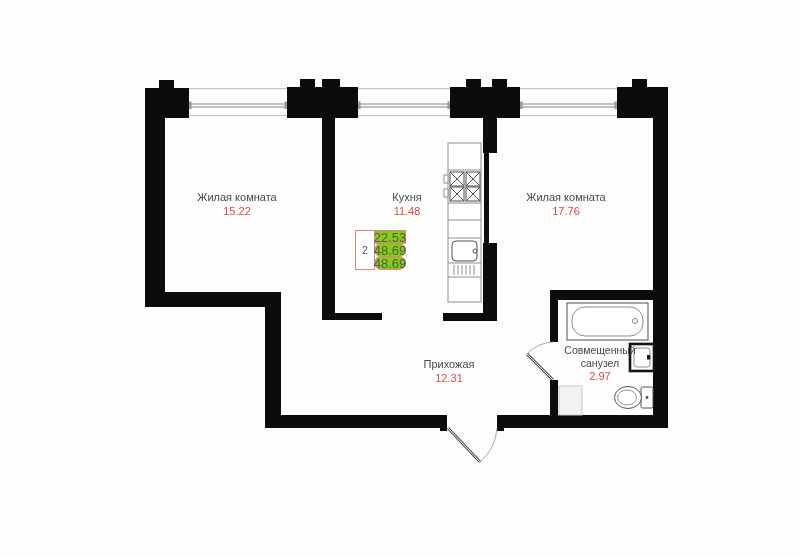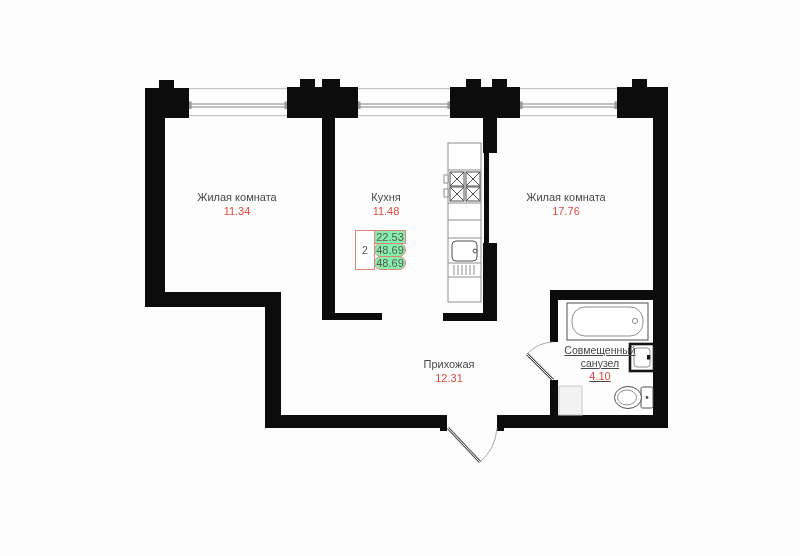--- a/index.html
+++ b/index.html
@@ -22,30 +22,30 @@
   .fx{fill:#ffffff;stroke:#8f8f8f;stroke-width:1;}
   .fxd{fill:none;stroke:#8f8f8f;stroke-width:1;}
   .fxdark{fill:#ffffff;stroke:#4f4f4f;stroke-width:1;}
   .arc{fill:none;stroke:#a8a8a8;stroke-width:1;}
   .leaf{stroke:#4a4a4a;stroke-width:2.6;fill:none;}
   .leaf-inner{stroke:#ffffff;stroke-width:1;fill:none;}
   .room-label{position:absolute;transform:translateX(-50%);text-align:center;color:var(--label-text);}
   .room-name{font-size:11px;line-height:13px;}
   .room-name.small{font-size:10.5px;line-height:12.5px;}
   .room-area{font-size:11px;line-height:13px;margin-top:1px;color:var(--accent-red);}
-  .narrow{width:100px;text-decoration:underline;}
+  .narrow{width:100px;}
   .stamp{position:absolute;left:355px;top:230px;display:flex;color:var(--stamp-text);}
   .stamp-left{
     width:18px;border:1px solid var(--stamp-border);background:#fff;
     display:flex;align-items:center;justify-content:center;font-size:10.5px;
   }
   .stamp-col{display:flex;flex-direction:column;margin-left:-1px;}
   .stamp-cell{
-    width:30px;height:12px;border:1px solid var(--stamp-border);background:#86efac;
-    display:flex;align-items:center;justify-content:center;font-size:11px;
+    width:30px;height:12px;border:1px solid var(--stamp-border);background:#84cc16;
+    display:flex;align-items:center;justify-content:center;font-size:13px;
   }
   .stamp-cell + .stamp-cell{margin-top:-1px;border-radius:7px;}
 </style>
 </head>
 <body>
 
 <div class="plan">
 
   <svg width="800" height="556" viewBox="0 0 800 556">
 
@@ -175,41 +175,41 @@
 
     <g>
       <path class="arc" d="M497,428 A49,49 0 0 1 480,462"></path>
       <line class="leaf" x1="448" y1="428" x2="480" y2="462"></line>
       <line class="leaf-inner" x1="448" y1="428" x2="480" y2="462"></line>
     </g>
   </svg>
 
   <div class="room-label" style="left:237px;top:191px">
     <div class="room-name">Жилая комната</div>
-    <div class="room-area">11.34</div>
-  </div>
-
-  <div class="room-label" style="left:386px;top:191px">
+    <div class="room-area">15.22</div>
+  </div>
+
+  <div class="room-label" style="left:407px;top:191px">
     <div class="room-name">Кухня</div>
     <div class="room-area">11.48</div>
   </div>
 
   <div class="room-label" style="left:566px;top:191px">
     <div class="room-name">Жилая комната</div>
     <div class="room-area">17.76</div>
   </div>
 
   <div class="room-label" style="left:449px;top:358px">
     <div class="room-name">Прихожая</div>
     <div class="room-area">12.31</div>
   </div>
 
   <div class="room-label narrow" style="left:600px;top:344px">
     <div class="room-name small">Совмещенный санузел</div>
-    <div class="room-area">4.10</div>
+    <div class="room-area">2.97</div>
   </div>
 
   <div class="stamp">
     <div class="stamp-left">2</div>
     <div class="stamp-col">
       <div class="stamp-cell">22.53</div>
       <div class="stamp-cell">48.69</div>
       <div class="stamp-cell">48.69</div>
     </div>
   </div>

